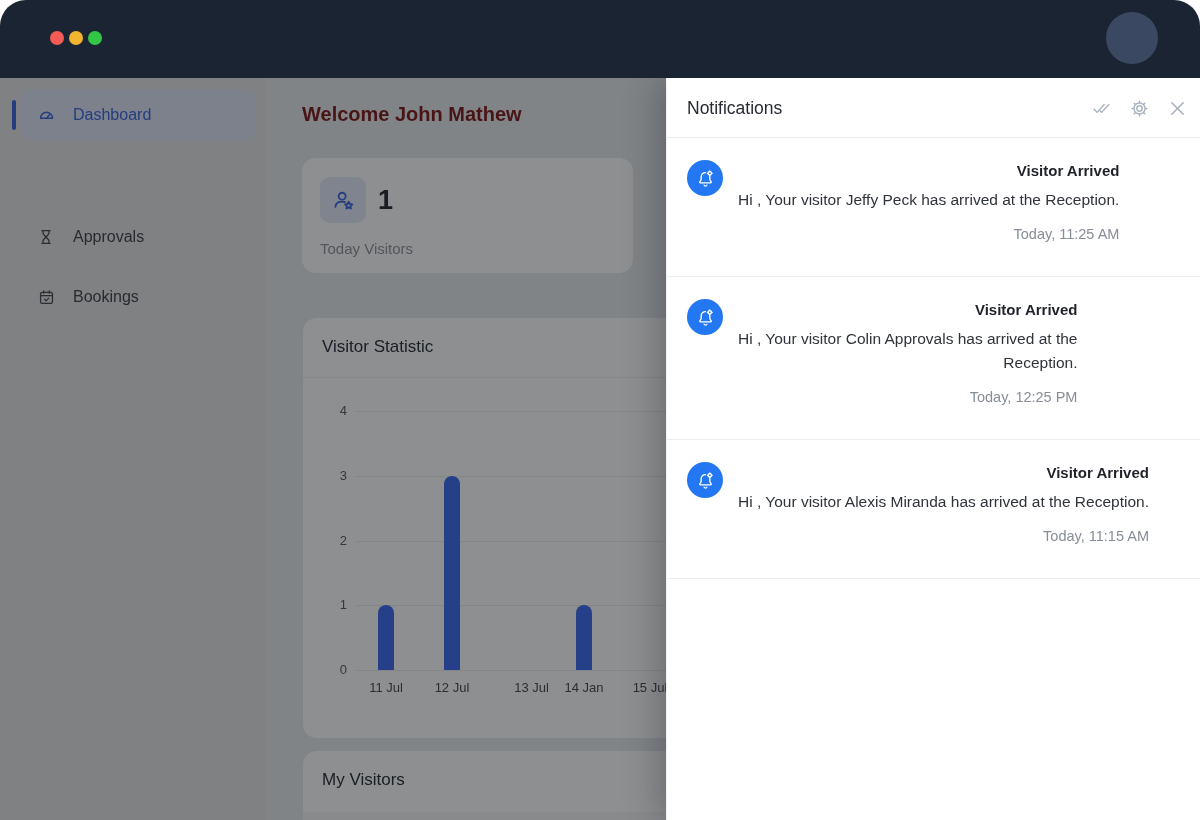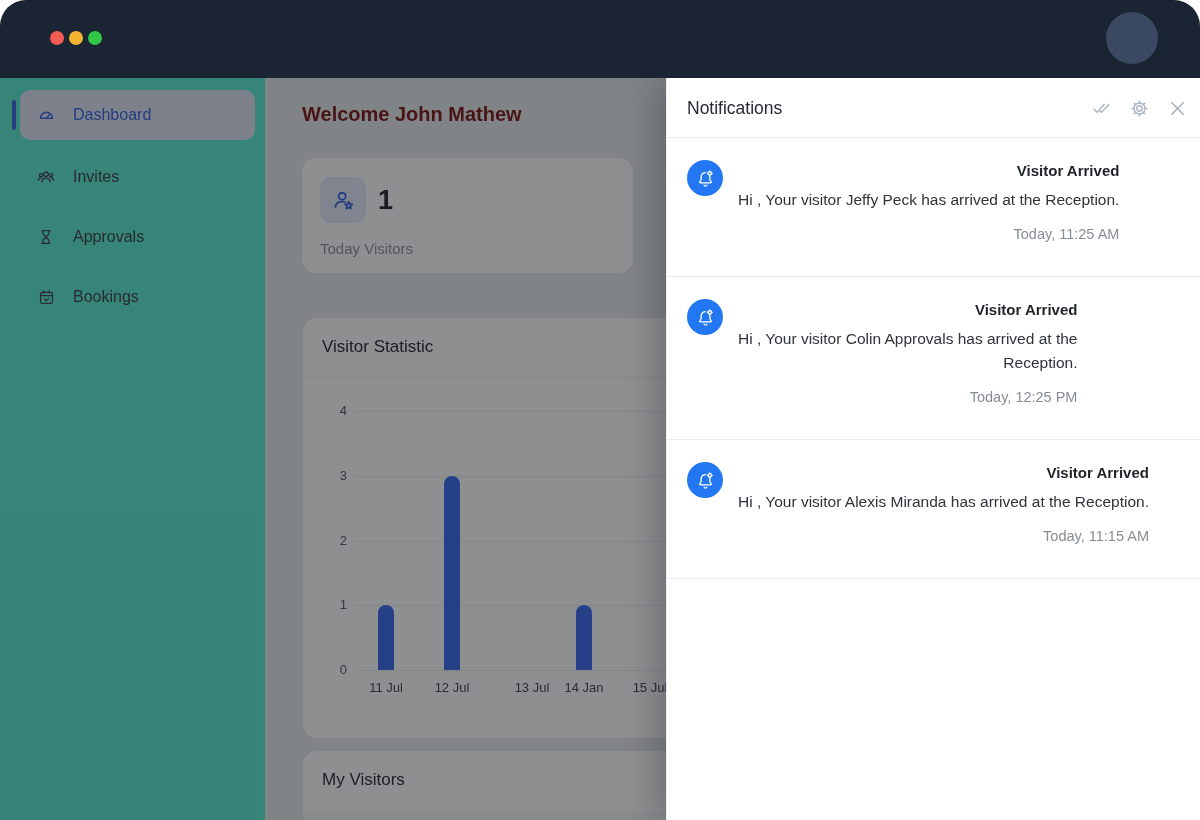--- a/index.html
+++ b/index.html
@@ -7,21 +7,21 @@
   .window { position:relative; width:1200px; height:820px; overflow:hidden; background:#ffffff; }
 
   
   .topbar { position:absolute; left:0; top:0; width:1200px; height:78px; background:#1a2433;
             border-radius:26px 26px 0 0; z-index:30; }
   .traffic { position:absolute; left:50px; top:31px; display:flex; gap:5px; }
   .dot { width:14px; height:14px; border-radius:50%; }
   .avatar { position:absolute; right:42px; top:12px; width:52px; height:52px; border-radius:50%; background:#3a4961; }
 
   
-  .sidebar { position:absolute; left:0; top:78px; width:265px; height:742px; background:#5eead4; z-index:1; }
+  .sidebar { position:absolute; left:0; top:78px; width:265px; height:742px; background:#e5e5e5; z-index:1; }
   .active-pill { position:absolute; left:20px; top:12px; width:235px; height:50px; border-radius:10px; background:#dfe6f7; }
   .active-indicator { position:absolute; left:12px; top:22px; width:4px; height:30px; border-radius:2px; background:#3d68e0; }
   .side-item { position:absolute; left:0; width:255px; height:42px; display:flex; align-items:center; cursor:pointer; }
   .side-item .icn { position:absolute; left:36px; width:20px; height:20px; display:flex; align-items:center; justify-content:center; color:#464b54; }
   .side-item .lbl { position:absolute; left:73px; font-size:16px; color:#42474f; }
   .side-item.active .lbl { color:#3d68e0; }
   .side-item.active .icn { color:#3d68e0; }
 
   
   .main { position:absolute; left:265px; top:78px; width:935px; height:742px; background:#e8eaed; z-index:1; }
@@ -89,33 +89,20 @@
       <span class="icn">
         <svg width="19" height="19" viewBox="0 0 24 24" fill="none" stroke="currentColor" stroke-width="1.8" stroke-linecap="round">
           <path d="M4.5 15.5a7.5 7.5 0 0 1 15 0"></path>
             <path d="M4.5 15.5h15"></path>
             <path d="M12 15.5l3.6-4.4"></path>
         </svg>
       </span>
       <span class="lbl">Dashboard</span>
     </div>
 
-    <div class="side-item" style="top:78px;">
-      <span class="icn">
-        <svg width="20" height="20" viewBox="0 0 24 24" fill="none" stroke="currentColor" stroke-width="1.6" stroke-linecap="round">
-          <circle cx="12" cy="8.6" r="2.6"></circle>
-          <path d="M7.3 17.6c0-2.6 2.1-4.3 4.7-4.3s4.7 1.7 4.7 4.3"></path>
-          <circle cx="5.9" cy="9.8" r="1.9"></circle>
-            <circle cx="18.1" cy="9.8" r="1.9"></circle>
-          <path d="M2.9 16c.2-1.8 1.4-2.9 3-3.1"></path>
-            <path d="M21.1 16c-.2-1.8-1.4-2.9-3-3.1"></path>
-        </svg>
-      </span>
-      <span class="lbl">Invites</span>
-    </div>
 
     <div class="side-item" style="top:138px;">
       <span class="icn">
         <svg width="18" height="18" viewBox="0 0 24 24" fill="none" stroke="currentColor" stroke-width="1.7" stroke-linecap="round" stroke-linejoin="round">
           <path d="M6.5 3.5h11M6.5 20.5h11"></path>
           <path d="M8 3.5v2.8c0 2.2 1.7 3.3 4 5.7 2.3-2.4 4-3.5 4-5.7V3.5"></path>
           <path d="M8 20.5v-2.8c0-2.2 1.7-3.3 4-5.7 2.3 2.4 4 3.5 4 5.7v2.8"></path>
         </svg>
       </span>
       <span class="lbl">Approvals</span>
@@ -159,21 +146,21 @@
           <div class="gridline" style="left: 52px; width: 410px; top: 223px;"></div>
           <div class="ytick" style="left: 8px; top: 215px;">2</div>
           <div class="gridline" style="left: 52px; width: 410px; top: 158px;"></div>
           <div class="ytick" style="left: 8px; top: 150px;">3</div>
           <div class="gridline" style="left: 52px; width: 410px; top: 93px;"></div>
           <div class="ytick" style="left: 8px; top: 85px;">4</div>
           <div class="bar" style="left: 75px; top: 287px; height: 65px; background: rgb(61, 110, 240);"></div>
           <div class="xtick" style="left: 57px; top: 362px;">11 Jul</div>
           <div class="bar" style="left: 141px; top: 158px; height: 194px; background: rgb(61, 110, 240);"></div>
           <div class="xtick" style="left: 123px; top: 362px;">12 Jul</div>
-          <div class="xtick" style="left: 203px; top: 362px;">13 Jul</div>
+          <div class="xtick" style="left: 194px; top: 362px; text-align: right;">13 Jul</div>
           <div class="bar" style="left: 273px; top: 287px; height: 65px; background: rgb(61, 110, 240);"></div>
           <div class="xtick" style="left: 255px; top: 362px;">14 Jan</div>
           <div class="xtick" style="left: 321px; top: 362px;">15 Jul</div>
         </div>
     </div>
 
     <div class="card visitors-card">
       <div class="card-title">My Visitors</div>
       <div class="table-strip"></div>
     </div>

